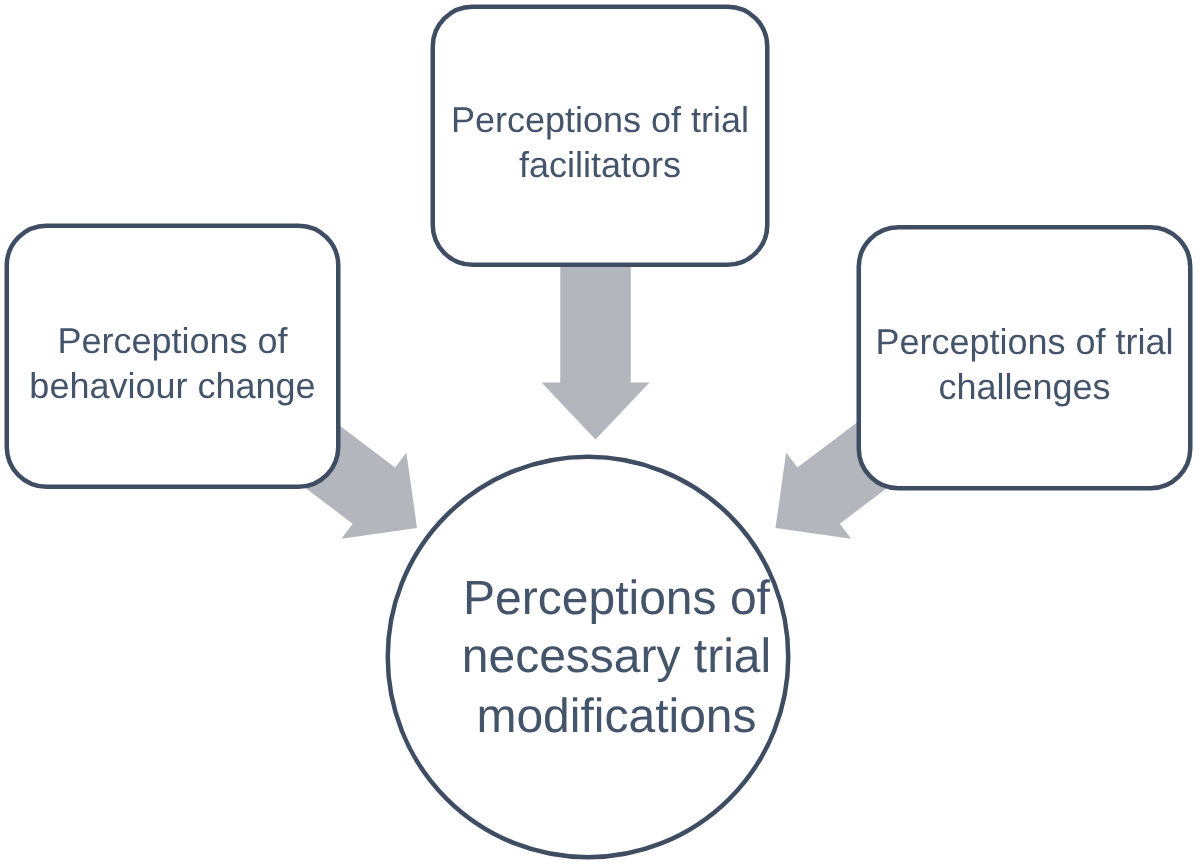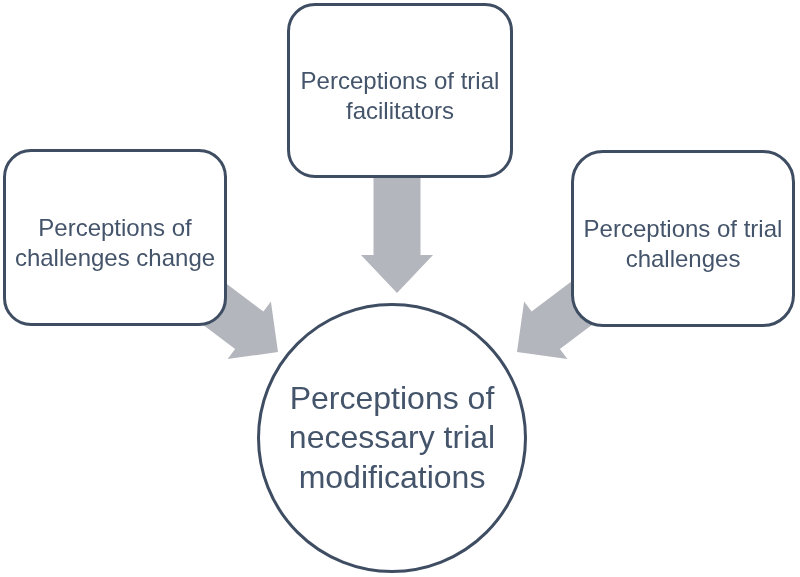--- a/index.html
+++ b/index.html
@@ -20,34 +20,34 @@
     left: 0;
     top: 0;
   }
   .arrow {
     fill: var(--arrow, #B3B6BC);
   }
   .node {
     position: absolute;
     display: flex;
     align-items: center;
-    justify-content: center;
+    justify-content: flex-end;
     text-align: center;
     box-sizing: border-box;
     background: var(--background, #ffffff);
     border: 3px solid var(--outline, #3F4D63);
     color: var(--text, #44546A);
   }
   .box {
     border-radius: 28px;
     padding-top: 10px;
   }
   .top-box    { left: 287px; top: 3px;   width: 226px; height: 175px; }
   .left-box   { left: 3px;   top: 149px; width: 224px; height: 177px; }
-  .right-box  { left: 571px; top: 150px; width: 224px; height: 177px; border-radius: 32px; }
+  .right-box  { left: 571px; top: 150px; width: 224px; height: 177px; }
   .center-circle {
     left: 257px; top: 303px; width: 270px; height: 270px;
     border-radius: 50%;
   }
   .label {
     font-size: 24px;
     line-height: 1.22;
     max-width: 220px;
   }
   .circle-label {
@@ -64,21 +64,21 @@
     <path class="arrow" d="M397,293 L433,255 L420.5,255 L420.5,172 L373.5,172 L373.5,255 L361,255 Z"></path>
     <path class="arrow" d="M278,352 L270.9,301.6 L263.4,311.6 L192.4,258 L164.1,295.5 L235.1,349.1 L227.6,359.1 Z"></path>
     <path class="arrow" d="M517,352 L524.1,301.6 L531.6,311.6 L602.6,258 L630.9,295.5 L559.9,349.1 L567.4,359.1 Z"></path>
   </svg>
 
   <div class="node box top-box">
     <span class="label">Perceptions of trial facilitators</span>
   </div>
 
   <div class="node box left-box">
-    <span class="label">Perceptions of challenges change</span>
+    <span class="label">Perceptions of behaviour change</span>
   </div>
 
   <div class="node box right-box">
     <span class="label">Perceptions of trial challenges</span>
   </div>
 
   <div class="node center-circle">
     <span class="label circle-label">Perceptions of necessary trial modifications</span>
   </div>
 

